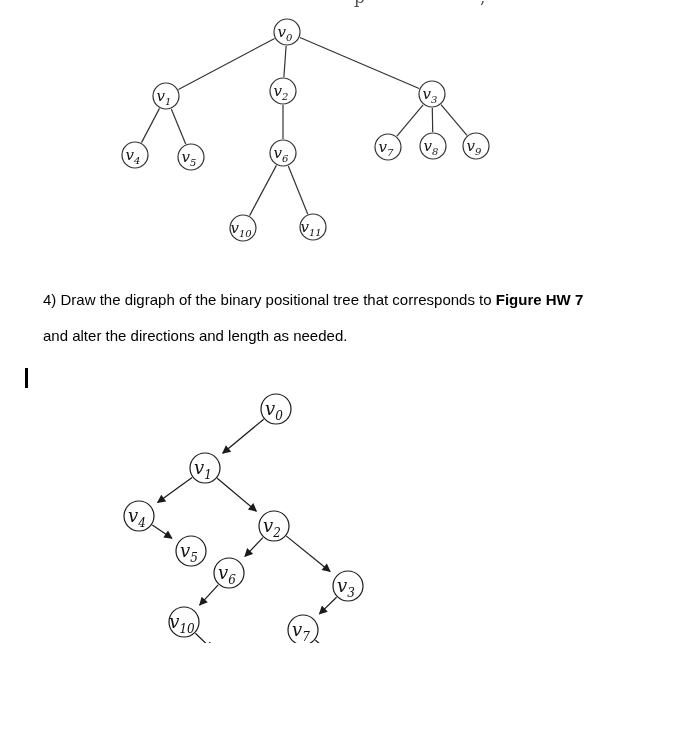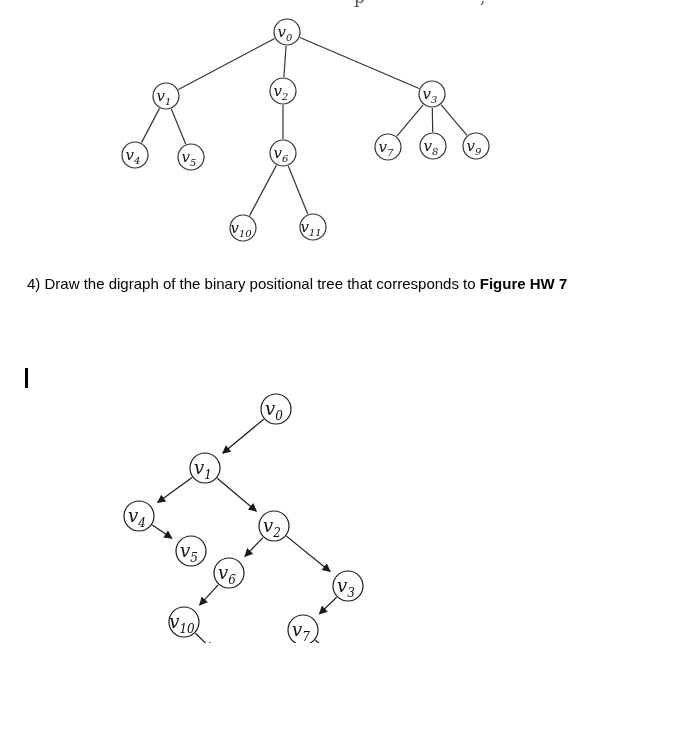--- a/index.html
+++ b/index.html
@@ -21,21 +21,21 @@
   #tree-bottom{top:375px;width:675px;height:378px;}
   .node-label{
     font-family:"DejaVu Serif",serif;
     font-style:italic;
     fill:#111;
   }
   .instructions{
     position:absolute;left:27px;top:274px;width:640px;
     font-size:15px;line-height:19.5px;color:#000;
   }
-  .instructions p{margin:0;}
+  .instructions p{margin:16px;}
   .instructions b{font-weight:700;}
   .grammar{
     text-decoration-line:underline;
     text-decoration-style:wavy;
     text-decoration-color:#2e7d32;
     text-decoration-thickness:1px;
     text-underline-offset:3px;
   }
   .caret{
     position:absolute;left:25px;top:368px;
@@ -109,20 +109,21 @@
         <text x="241" y="232.95" text-anchor="middle" font-size="15" class="node-label">v<tspan font-size="10" dy="4.5">10</tspan></text>
       </g>
       <g>
         <circle cx="313" cy="227" r="13" fill="#ffffff" stroke="#333333" stroke-width="1.2"></circle>
         <text x="311" y="231.95" text-anchor="middle" font-size="15" class="node-label">v<tspan font-size="10" dy="4.5">11</tspan></text>
       </g>
     </svg>
 
   <div class="instructions">
     <p><span>4) Draw the digraph of the binary positional tree that corresponds to </span><b>Figure HW 7</b></p>
+    <p>and alter the directions and length as needed.</p>
   </div>
 
   <div class="caret" style="display: block;"></div>
 
   <svg id="tree-bottom" class="tree-svg" viewBox="0 375 675 378">
     <defs>
       <marker id="arrowhead" viewBox="0 0 10 10" refX="9" refY="5" markerWidth="9" markerHeight="7" orient="auto">
         <path d="M0,0 L10,5 L0,10 z" fill="#1a1a1a"></path>
       </marker>
     </defs>

